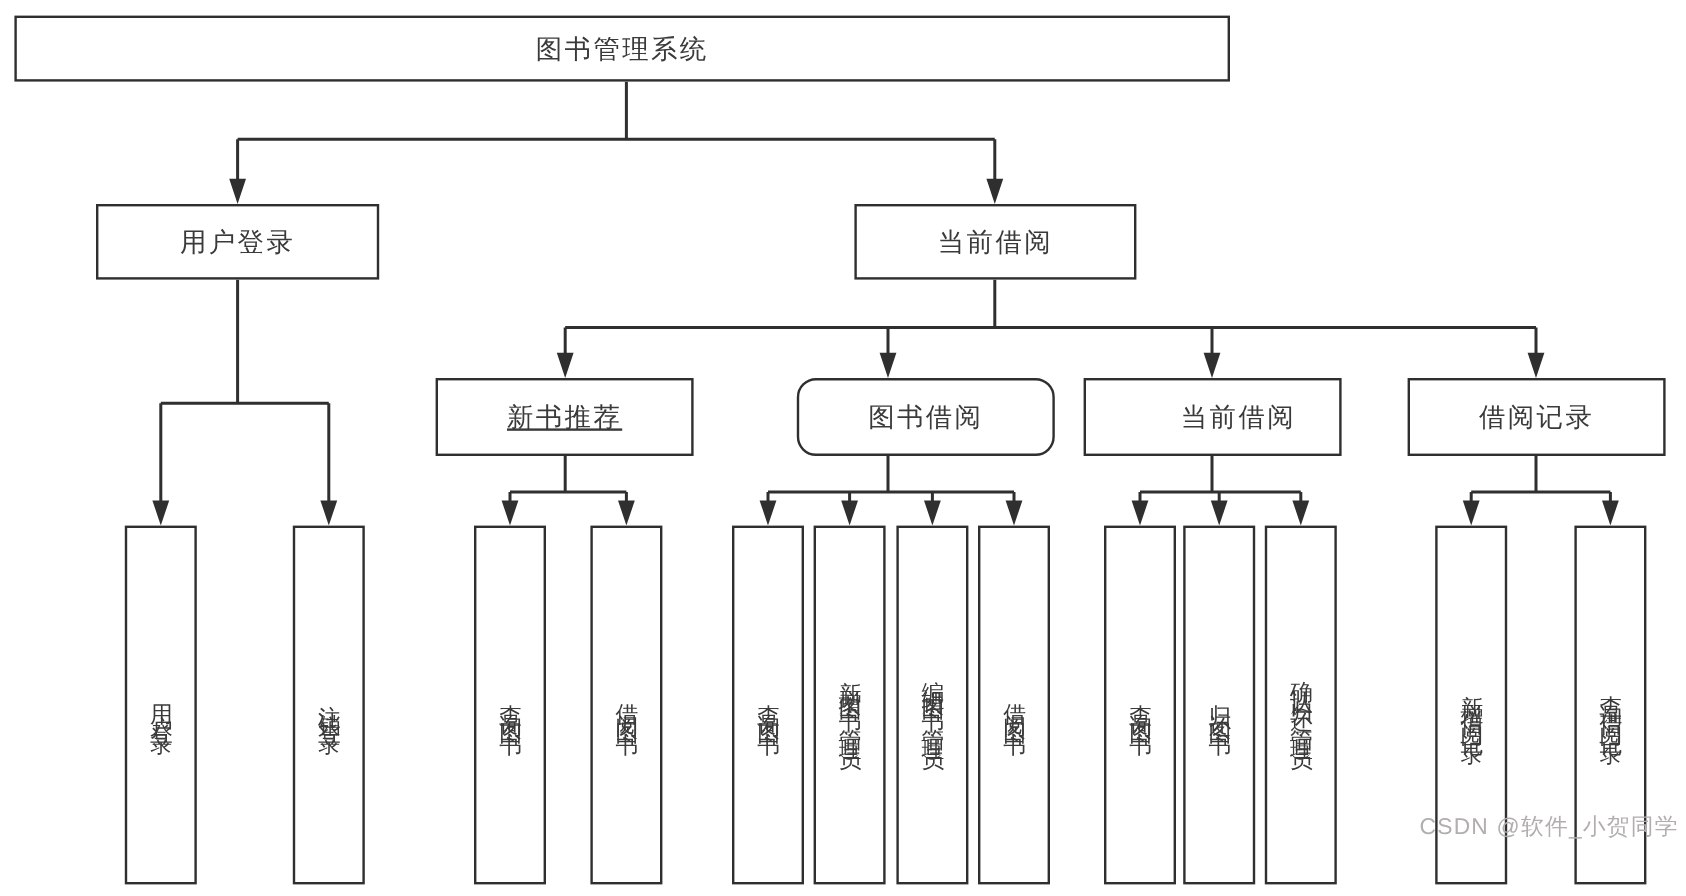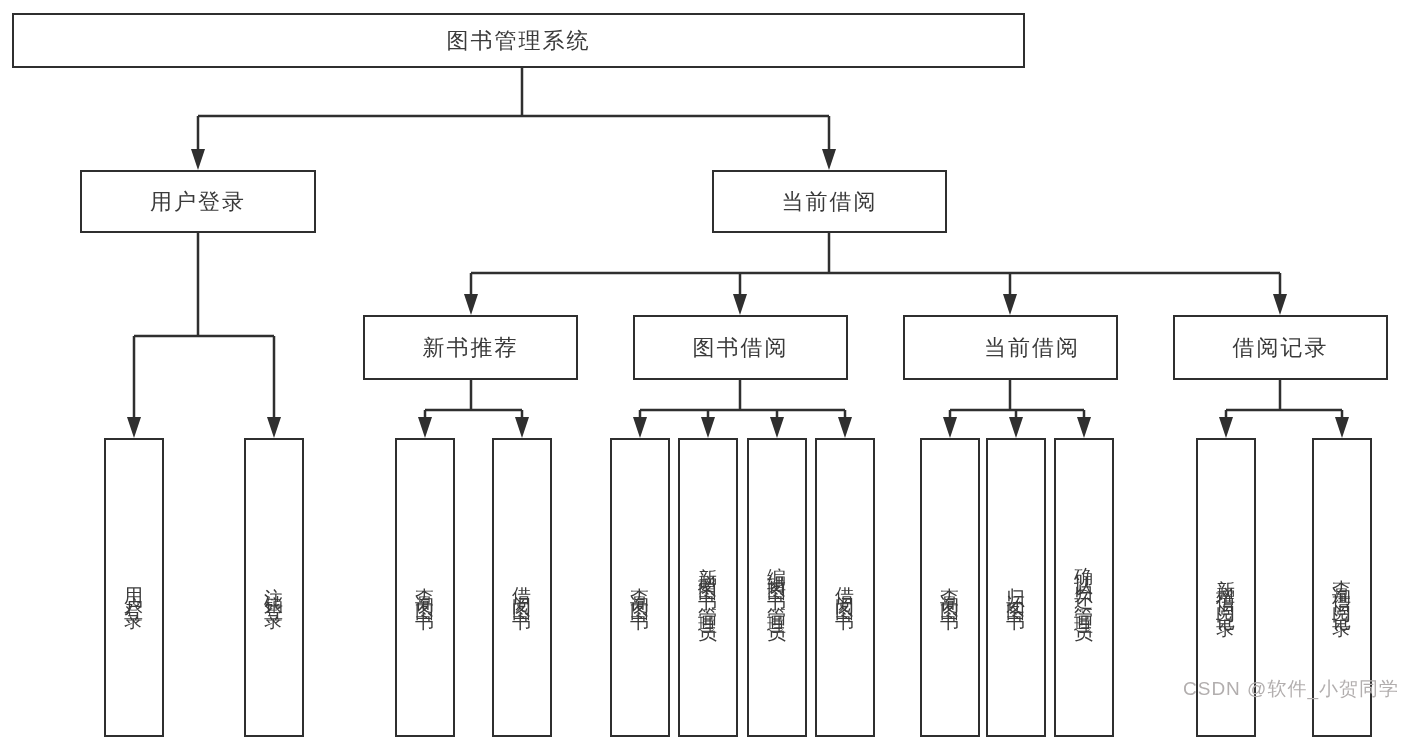--- a/index.html
+++ b/index.html
@@ -34,22 +34,22 @@
     justify-content: center;
     font-size: 22px;
     letter-spacing: 2px;
     color: #3a3a3a;
     z-index: 2;
   }
   .node.root   { left: 12px;  top: 13px;  width: 1013px; height: 55px; }
   .node.lvl2a  { left: 80px;  top: 170px; width: 236px;  height: 63px; }
   .node.lvl2b  { left: 712px; top: 170px; width: 235px;  height: 63px; }
   .node.lvl3   { top: 315px;  width: 215px; height: 65px; }
-  .node.lvl3.p1 { left: 363px;  }
-  .node.lvl3.p2 { left: 633px;  }
+  .node.lvl3.p1 { left: 363px; text-decoration: underline;  }
+  .node.lvl3.p2 { left: 664px; border-radius: 16px;  }
   .node.lvl3.p3 { left: 903px; padding-left: 43px;  }
   .node.lvl3.p4 { left: 1173px; }
   .leaf {
     position: absolute;
     box-sizing: border-box;
     border: 2.5px solid #2f2f2f;
     background: #ffffff;
     top: 438px;
     width: 60px;
     height: 299px;

